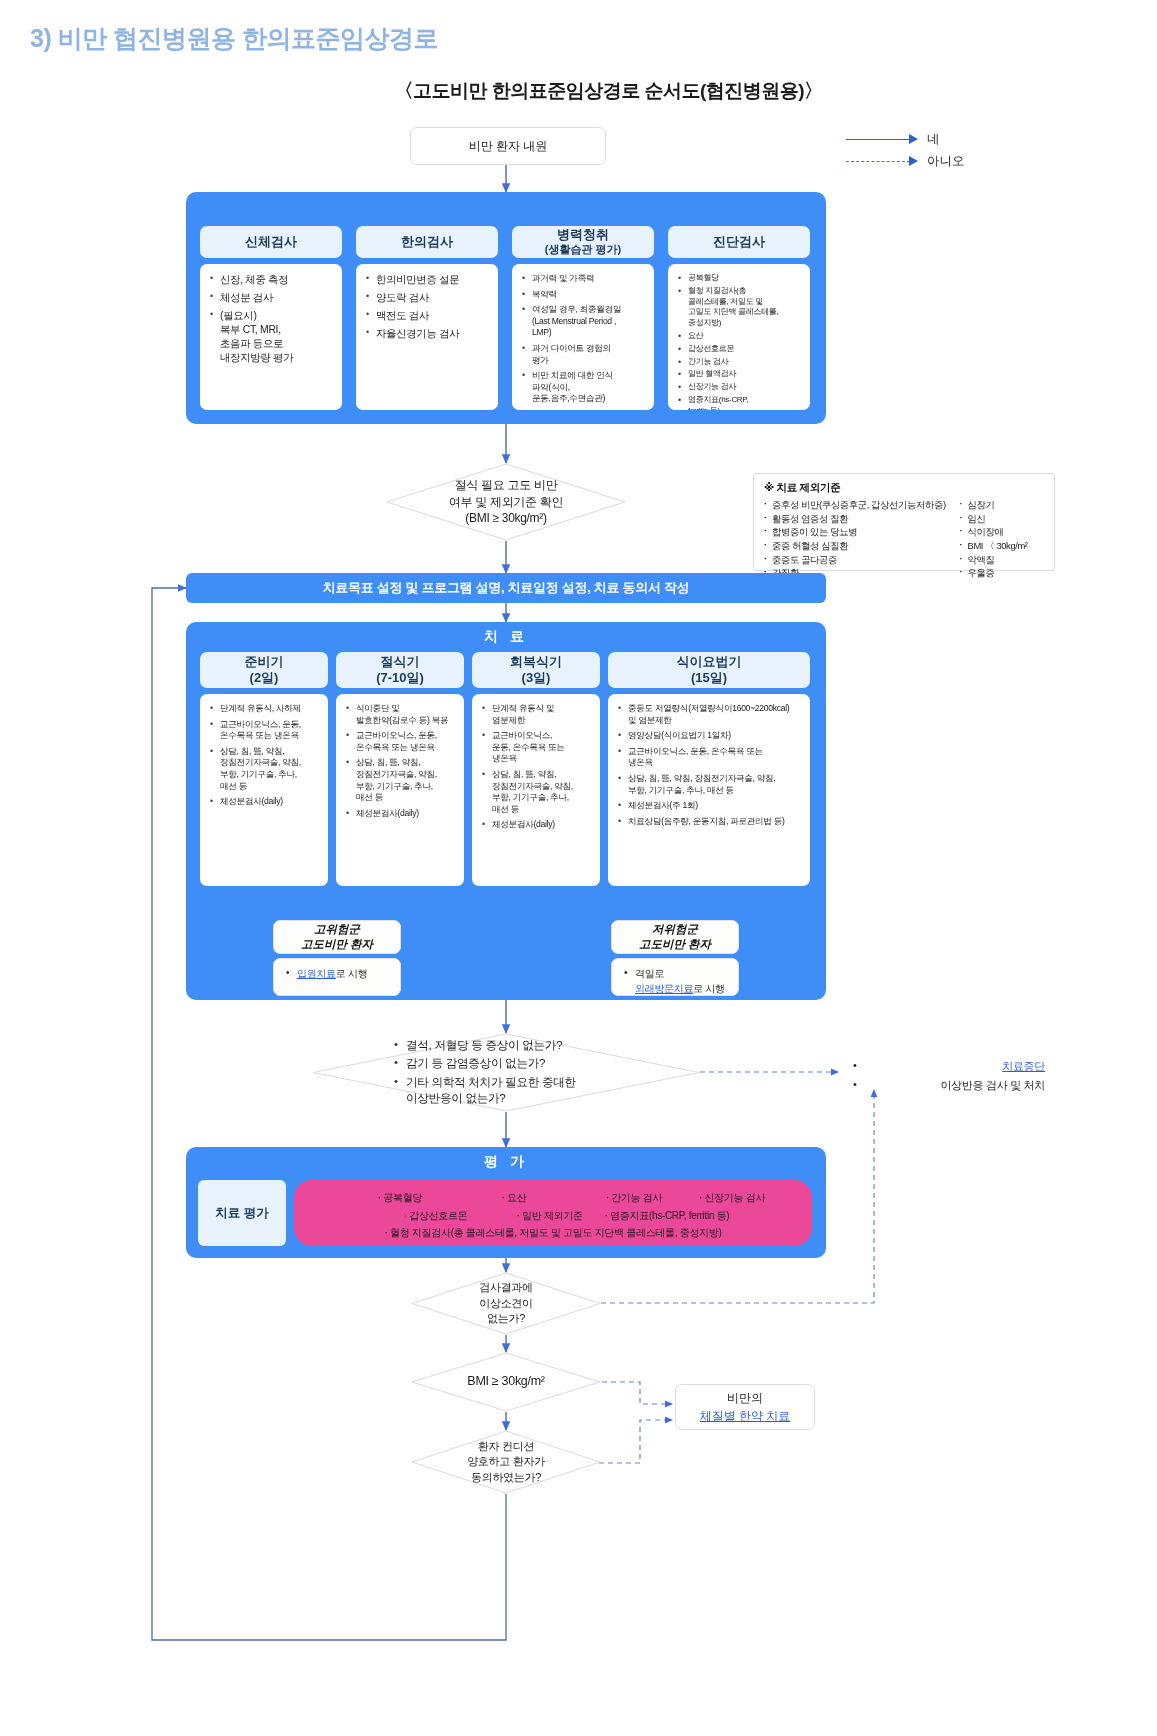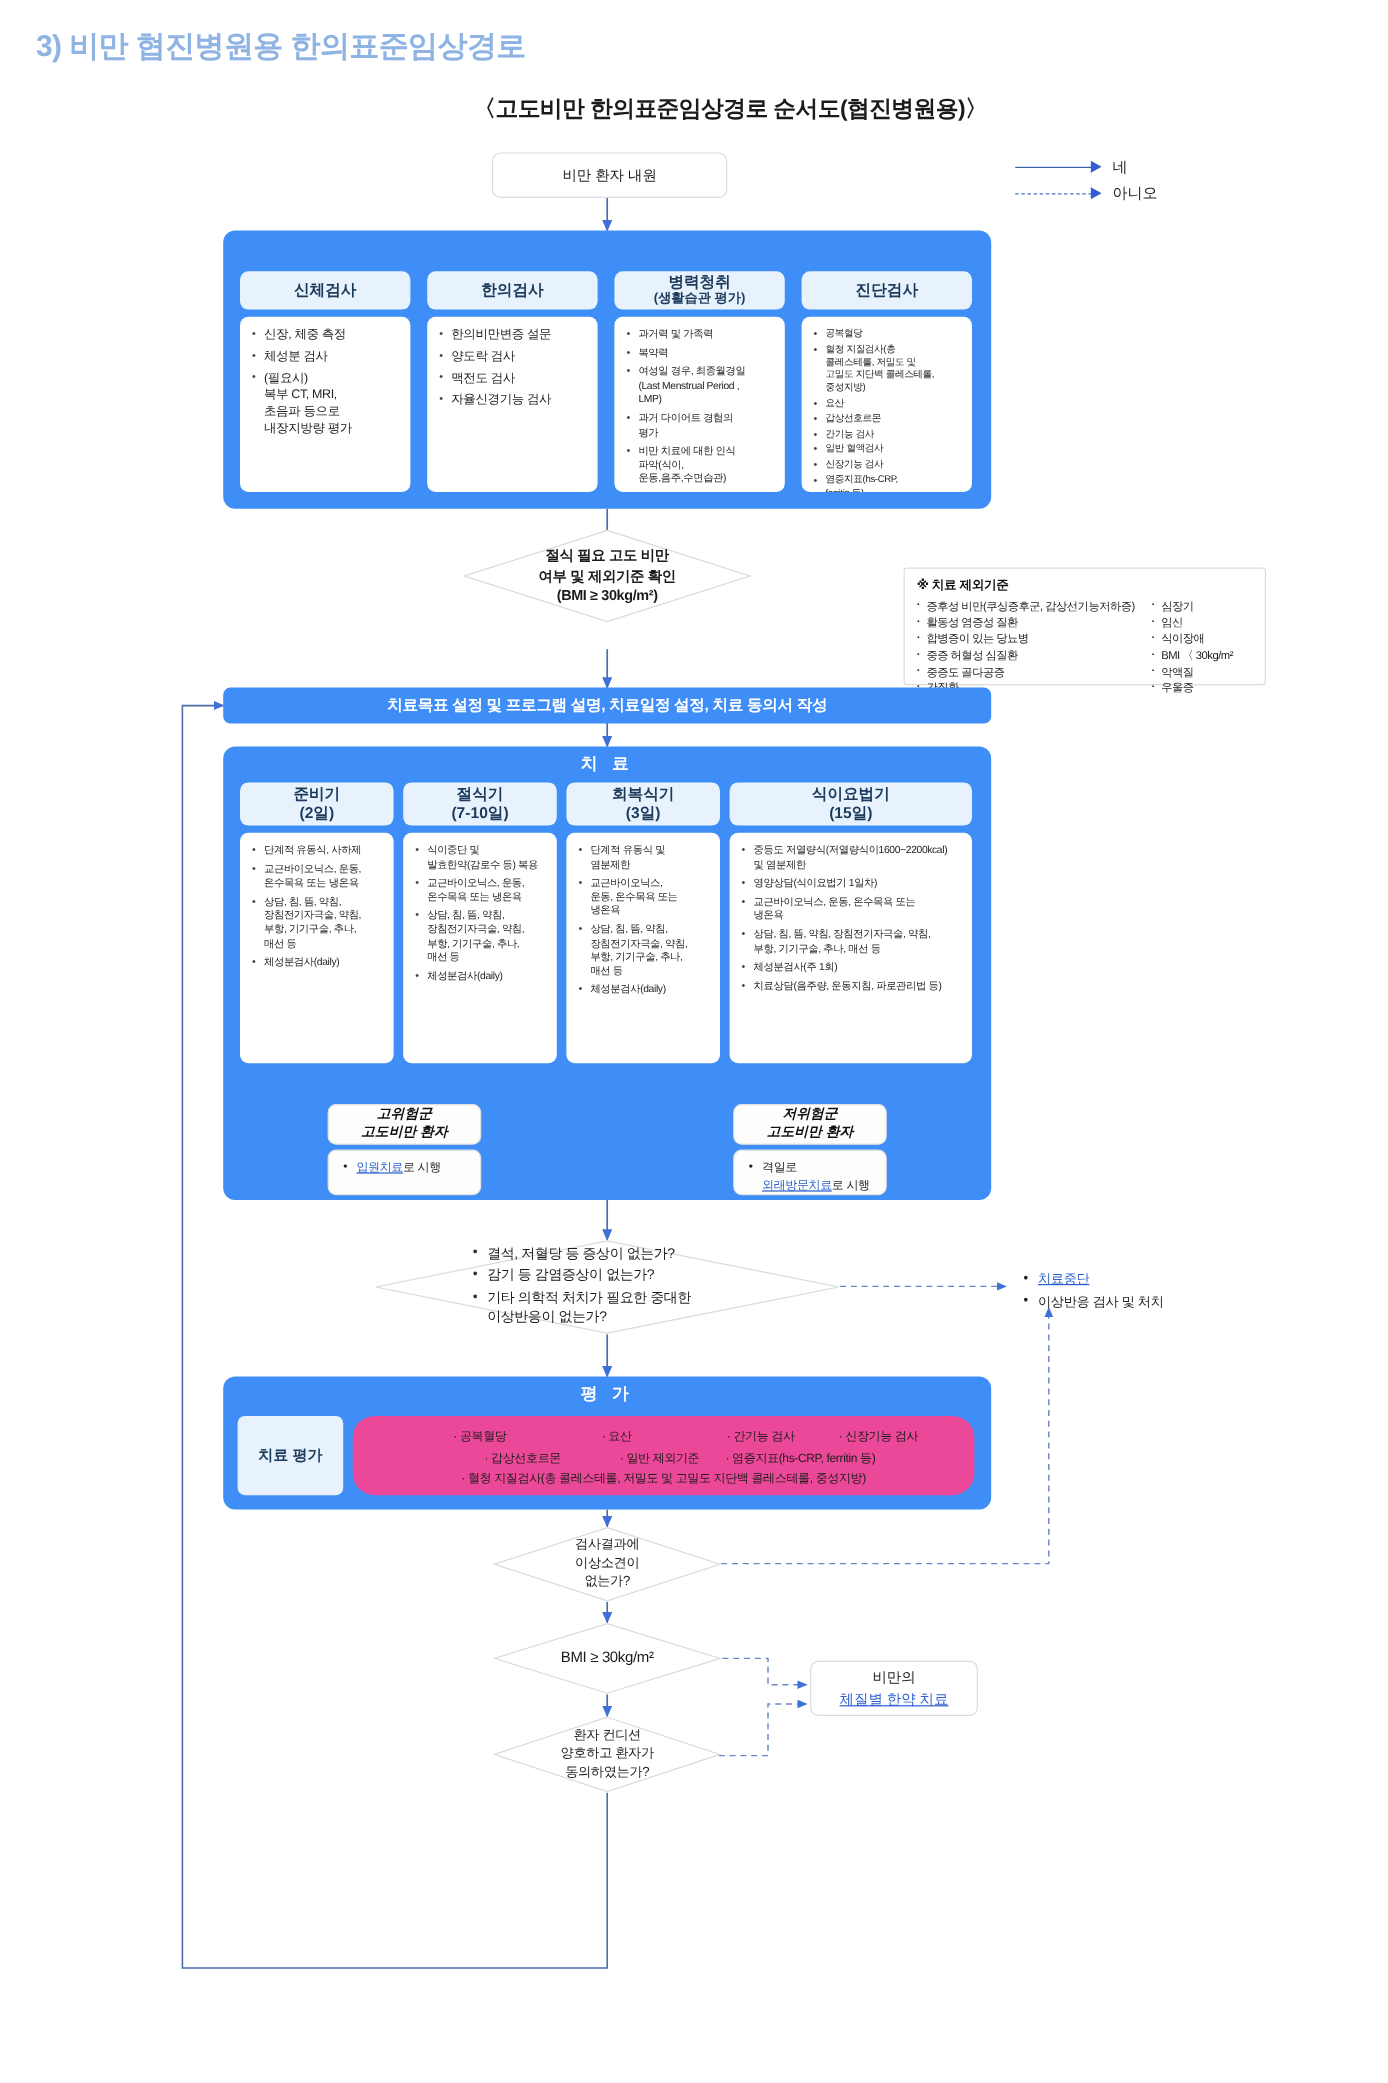--- a/index.html
+++ b/index.html
@@ -372,21 +372,21 @@
         <li>심장기</li>
         <li>임신</li>
         <li>식이장애</li>
         <li>BMI 〈 30kg/m²</li>
         <li>악액질</li>
         <li>우울증</li>
       </ul>
     </div>
   </div>
 
-  <div class="diamond-wrap" style="left:386px; top:441px; width:240px; height:78px;font-weight:bold;">
+  <div class="diamond-wrap" style="left:386px; top:463px; width:240px; height:78px;">
     <svg width="240" height="78">
       <polygon points="120,1 239,39 120,77 1,39" fill="#ffffff" stroke="#d9d9d9" stroke-width="1"></polygon>
     </svg>
     <div class="diamond-text">
       <div>절식 필요 고도 비만</div>
       <div>여부 및 제외기준 확인</div>
       <div>(BMI ≥ 30kg/m²)</div>
     </div>
   </div>
 
@@ -495,21 +495,21 @@
     <div class="diamond-text left-al">
       <ul>
         <li>결석, 저혈당 등 증상이 없는가?</li>
         <li>감기 등 감염증상이 없는가?</li>
         <li style="white-space:pre-line;">기타 의학적 처치가 필요한 중대한
 이상반응이 없는가?</li>
       </ul>
     </div>
   </div>
 
-  <div class="outcome" style="left:845px; top:1053px; width:200px; height:44px;">
+  <div class="outcome" style="left:845px; top:1053px; width:200px; height:44px;text-align:right;">
     <li>
       <a class="lnk">치료중단</a>
     </li>
     <li>이상반응 검사 및 처치</li>
   </div>
 
   <div class="band" style="left:186px; top:1147px; width:640px; height:111px;"></div>
   <div class="band-title" style="left:186px; top:1153px; width:640px;">평 가</div>
 
   <div class="eval-tag" style="left:198px; top:1180px; width:88px; height:66px;">

